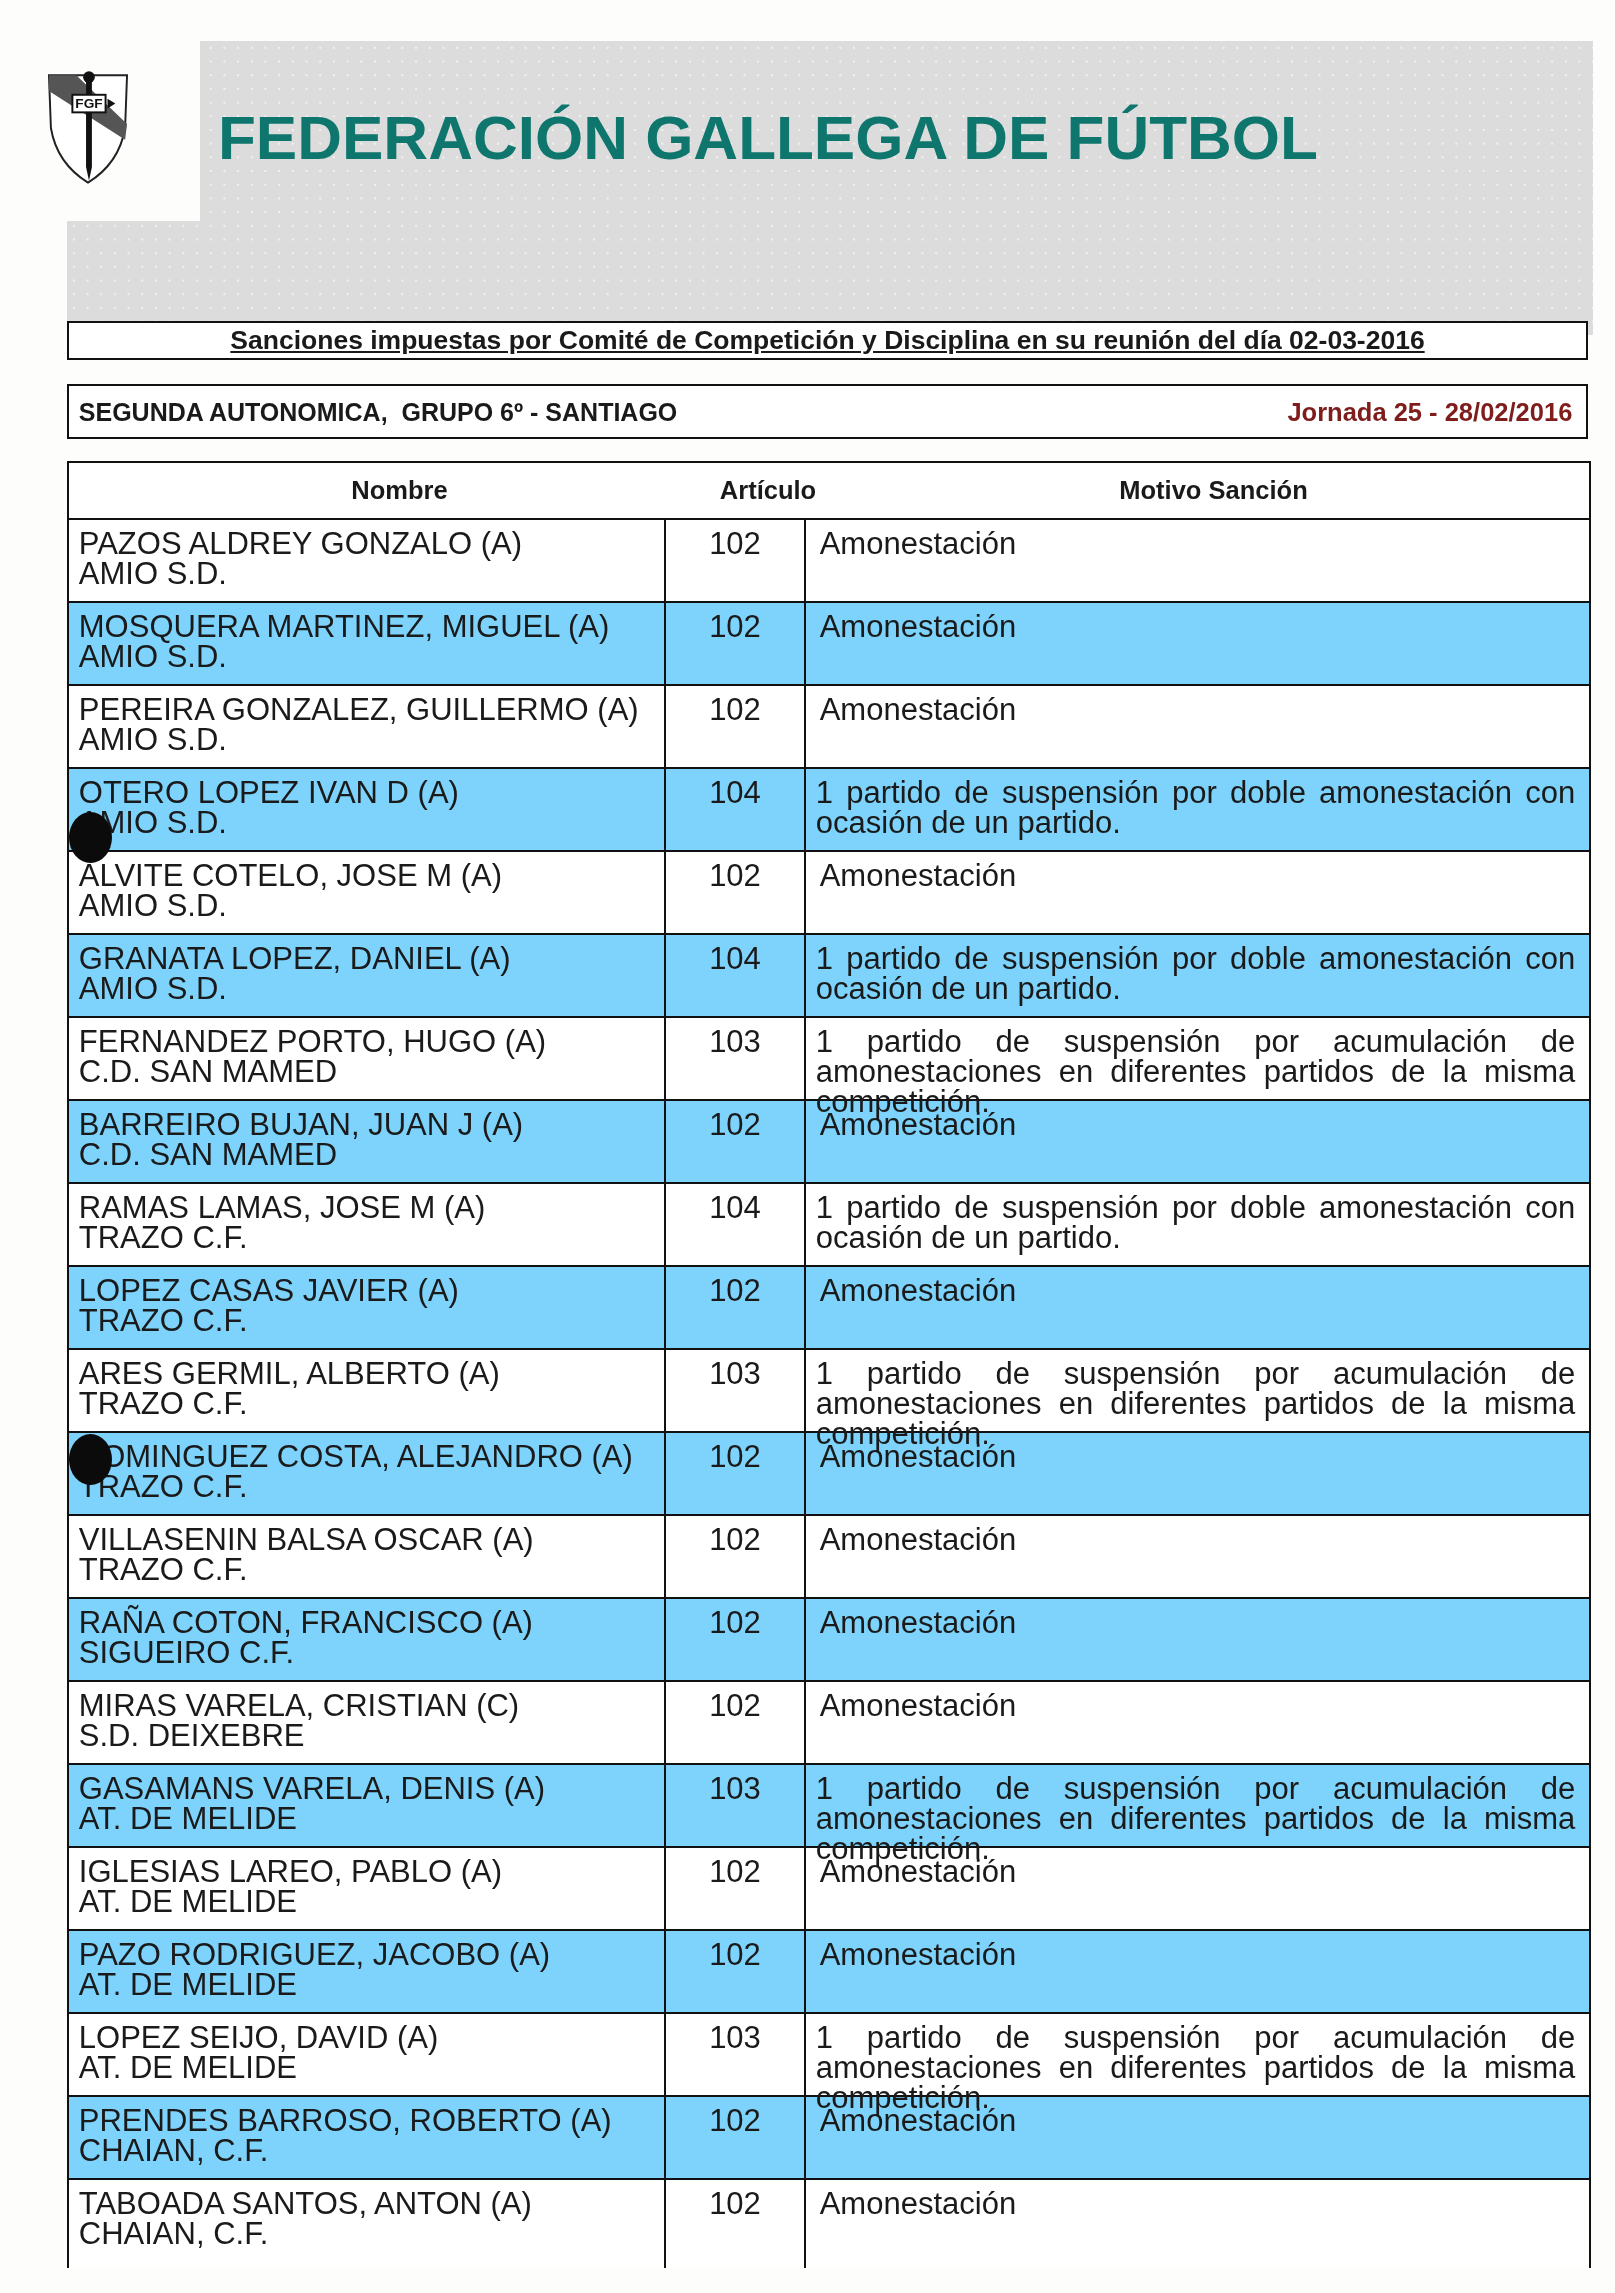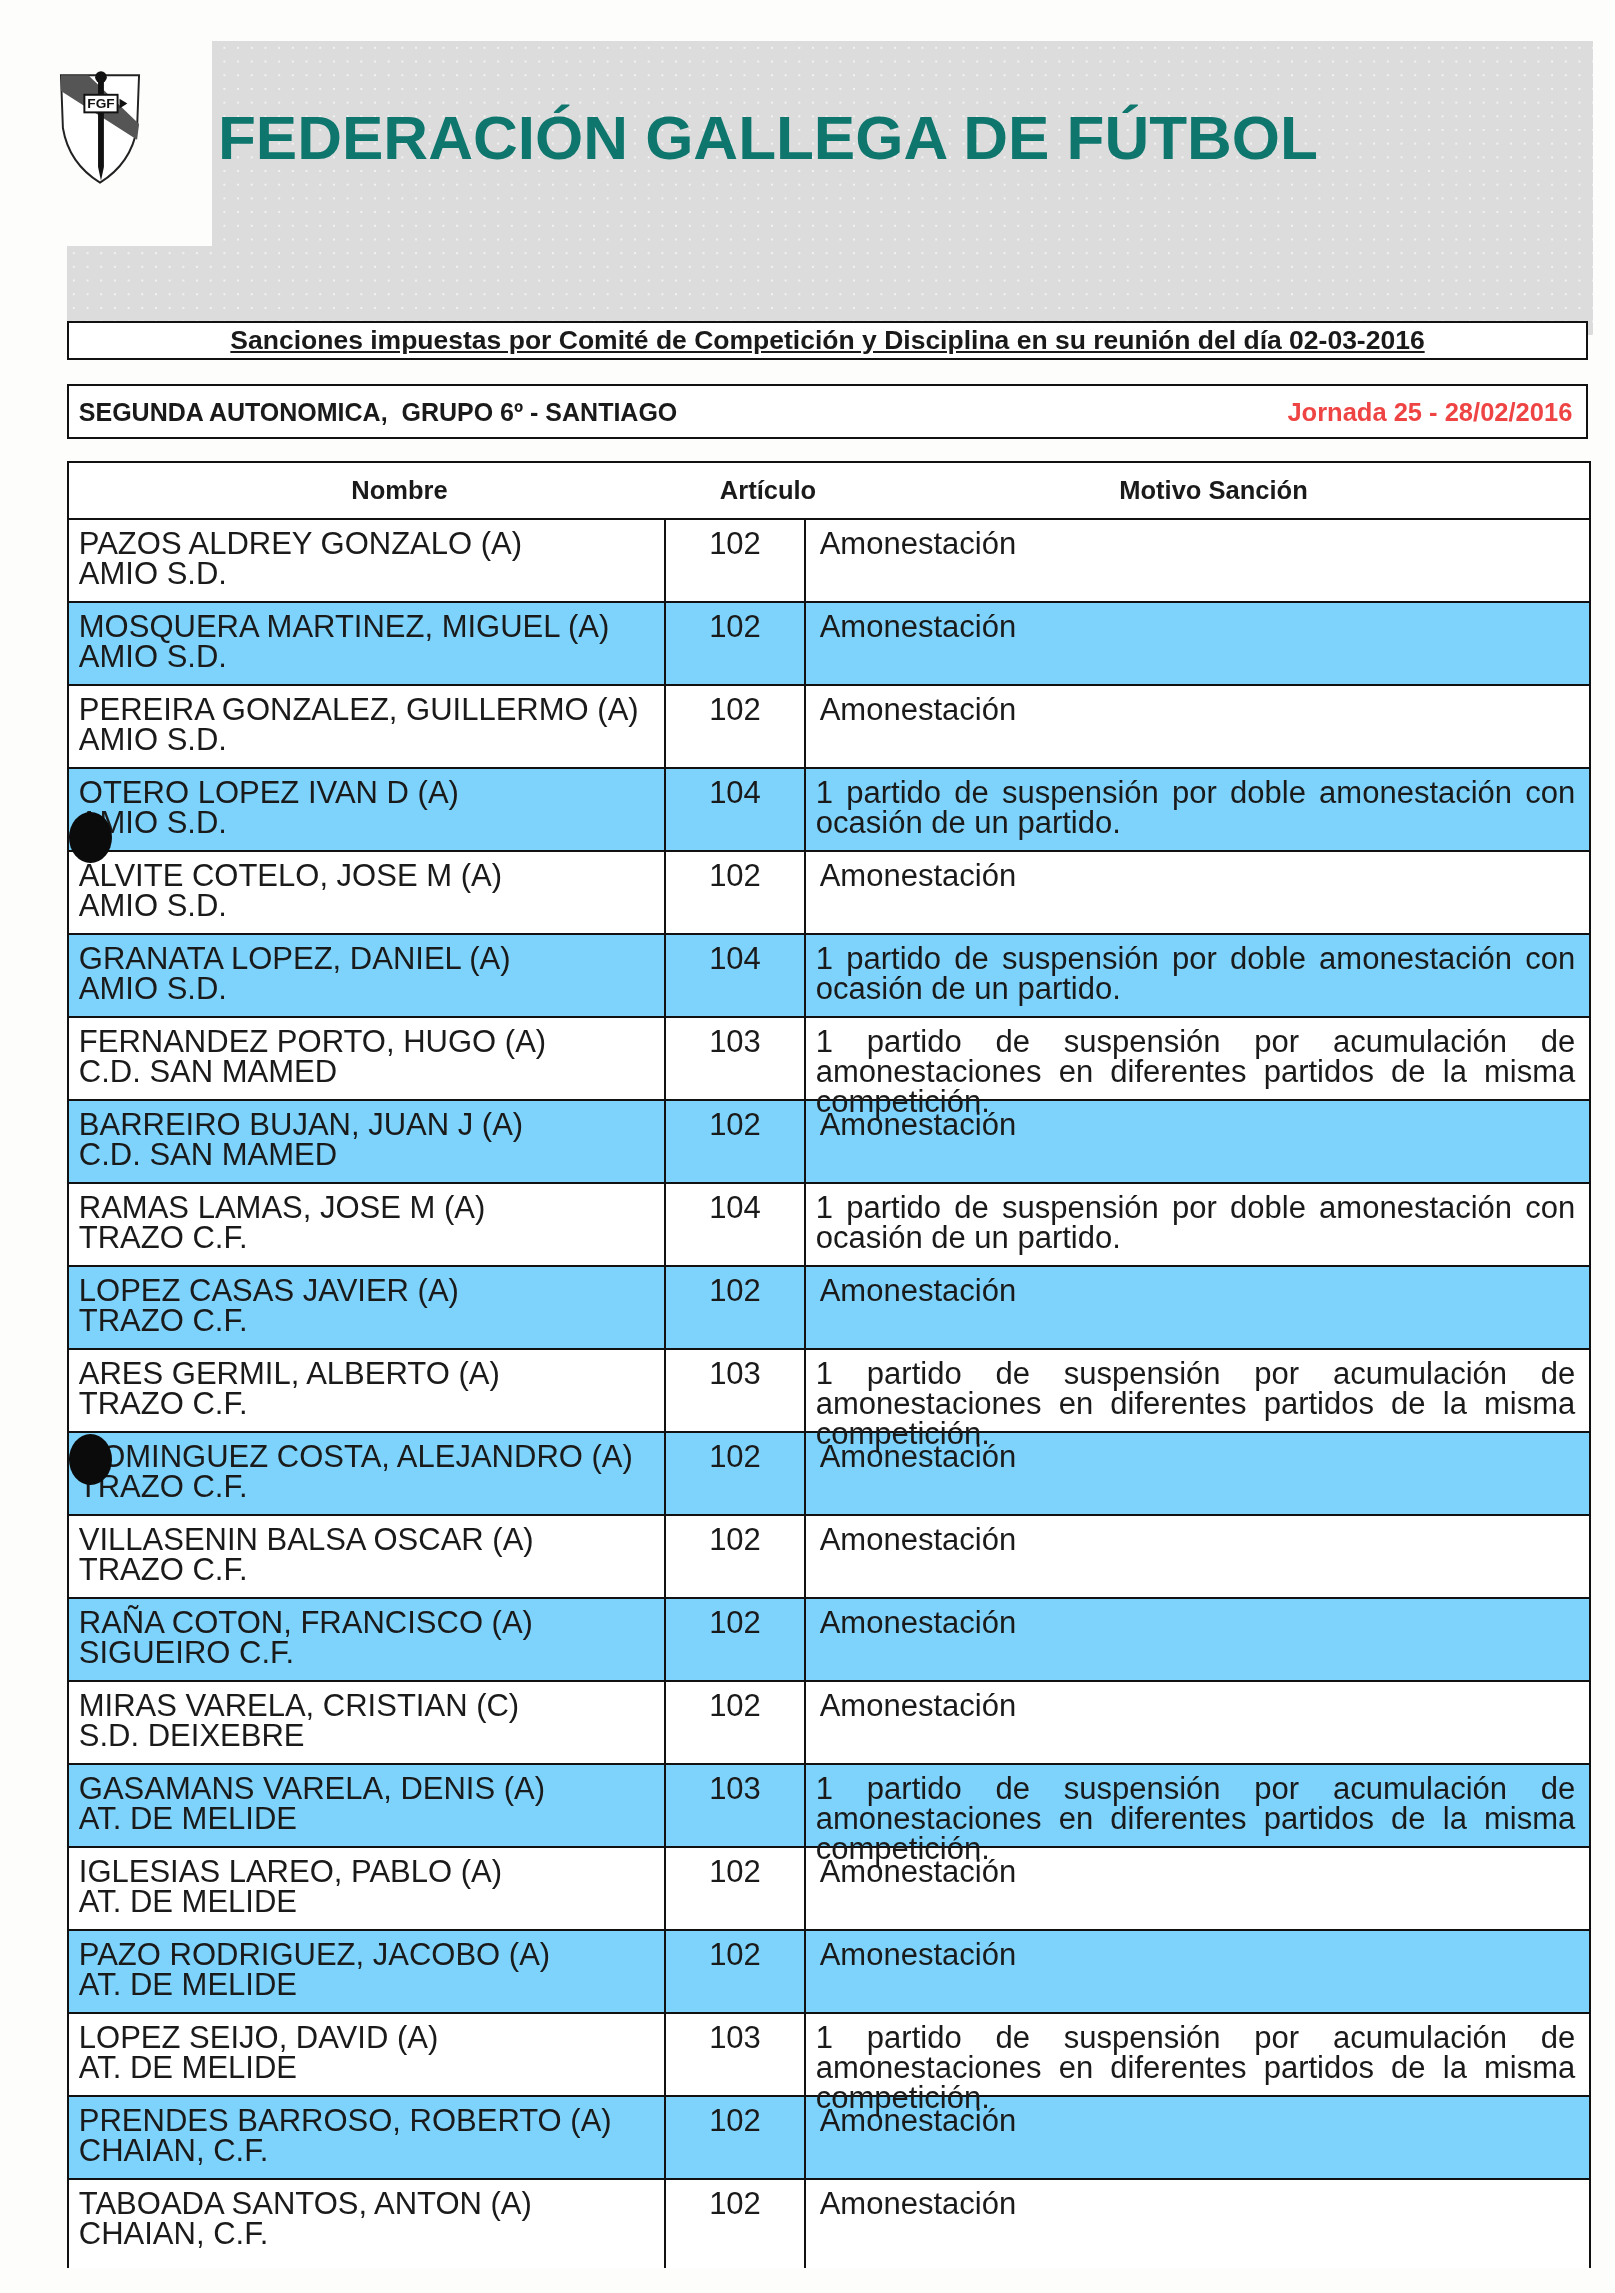--- a/index.html
+++ b/index.html
@@ -9,21 +9,21 @@
     font-family: "Liberation Sans", sans-serif;
     color: #1a1a1a;
   }
   .band {
     position: absolute; left: 67px; top: 41px; width: 1526px; height: 294px;
     background-color: #dcdcdc;
     background-image: radial-gradient(#f2f2f2 1px, transparent 1.3px);
     background-size: 13.7px 13.7px;
   }
   .logo-box {
-    position: absolute; left: 16px; top: 0; width: 196px; height: 246px;
+    position: absolute; left: 4px; top: 0; width: 196px; height: 221px;
     background: #fdfdfc;
   }
   .logo {
     position: absolute; left: 43px; top: 69px; width: 82px; height: 116px;
   }
   .main-title {
     position: absolute; left: 218px; top: 102px;
     font-size: 62px; font-weight: bold; color: #0f766e; letter-spacing: 0px;
     white-space: nowrap;
   }
@@ -33,21 +33,21 @@
   }
   .sanctions-box { top: 321px; height: 39px; text-align: center; }
   .sanctions-box span {
     font-weight: bold; font-size: 26.5px; text-decoration: underline; line-height: 35px;
   }
   .league-box { top: 384px; height: 55px; }
   .league-left {
     position: absolute; left: 9.8px; top: 11.8px; font-weight: bold; font-size: 25px; white-space: pre;
   }
   .league-right {
-    position: absolute; right: 13.7px; top: 11.8px; font-weight: bold; font-size: 25.5px; color: #ef4444;
+    position: absolute; right: 13.7px; top: 11.8px; font-weight: bold; font-size: 25.5px; color: #7f1d1d;
   }
   .table {
     position: absolute; left: 67px; top: 461px; width: 1524px;
     border-left: 2px solid #111; border-right: 2px solid #111; border-top: 2.9px solid #111;
     box-sizing: border-box; background: #fff;
   }
   .thead {
     height: 55px; display: flex; border-bottom: 2.9px solid #111;
     font-weight: bold; font-size: 25.5px;
   }

